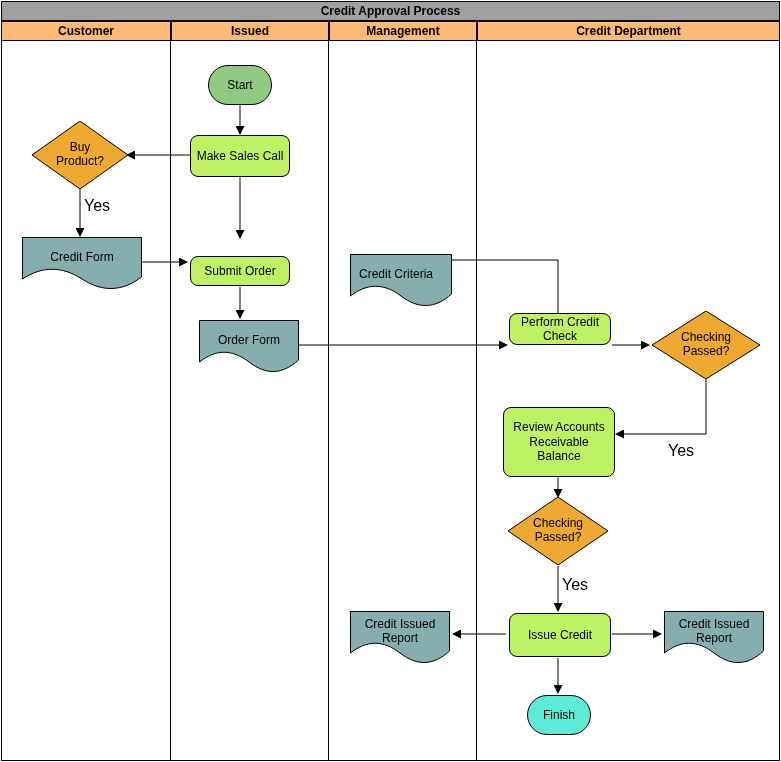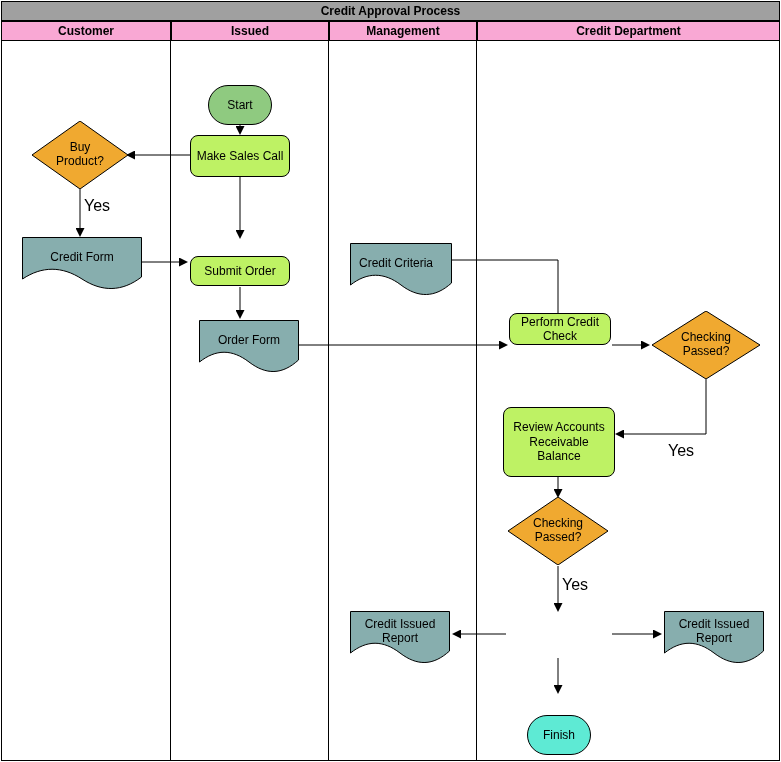--- a/index.html
+++ b/index.html
@@ -27,21 +27,21 @@
     text-align: center;
     line-height: 18px;
     font-weight: bold;
     color: #000;
   }
   
   .lane-header {
     position: absolute;
     top: 21px;
     height: 20px;
-    background: #f9a8d4;
+    background: #fdba74;
     border: 1px solid #000;
     box-sizing: border-box;
     text-align: center;
     line-height: 18px;
     font-weight: bold;
     color: #000;
   }
   
   .lane-body {
     position: absolute;
@@ -60,21 +60,20 @@
     align-items: center;
     justify-content: center;
     text-align: center;
     padding: 4px;
     line-height: 1.2;
   }
   
   .terminator {
     border: 1px solid #000;
     border-radius: 999px;
-    margin-top: 20px;
   }
   .start-fill { background: #8fca80; }
   .finish-fill { background: #5eead4; }
   
   .process {
     background: #bef264;
     border: 1px solid #000;
     border-radius: 8px;
   }
   
@@ -218,21 +217,21 @@
 
   <div class="doc" style="left:199px;top:320px;width:100px;height:52px">
     <svg width="100" height="52" viewBox="0 0 100 52">
       <path d="M0.5,0.5 H99.5 V40 C83,55 67,55 50,42 C33,29 17,29 0.5,42 Z" fill="#87aeae" stroke="#000"></path>
     </svg>
     <div class="label">
         <span>Order Form</span>
       </div>
   </div>
 
-  <div class="doc" style="left:350px;top:243px;width:92px;height:52px">
+  <div class="doc" style="left:350px;top:254px;width:92px;height:52px">
     <svg width="102" height="52" viewBox="0 0 102 52">
       <path d="M0.5,0.5 H101.5 V40 C85,55 68,55 51,42 C34,29 17,29 0.5,42 Z" fill="#87aeae" stroke="#000"></path>
     </svg>
     <div class="label">
         <span>Credit Criteria</span>
       </div>
   </div>
 
   <div class="node process" style="left:509px;top:313px;width:102px;height:32px">
     <span>Perform Credit Check</span>
@@ -255,20 +254,23 @@
   <div class="decision" style="left:508px;top:497px;width:100px;height:68px">
     <svg width="100" height="68" viewBox="0 0 100 68">
       <polygon points="50,0 100,34 50,68 0,34" fill="#f0a930" stroke="#000"></polygon>
     </svg>
     <div class="label">
         <span>Checking Passed?</span>
       </div>
   </div>
   <div class="edge-label" style="left:562px;top:576px">Yes</div>
 
+  <div class="node process" style="left:509px;top:613px;width:102px;height:44px">
+    <span>Issue Credit</span>
+  </div>
 
   <div class="doc" style="left:350px;top:611px;width:100px;height:52px">
     <svg width="100" height="52" viewBox="0 0 100 52">
       <path d="M0.5,0.5 H99.5 V40 C83,55 67,55 50,42 C33,29 17,29 0.5,42 Z" fill="#87aeae" stroke="#000"></path>
     </svg>
     <div class="label">
         <span>Credit Issued Report</span>
       </div>
   </div>
 

